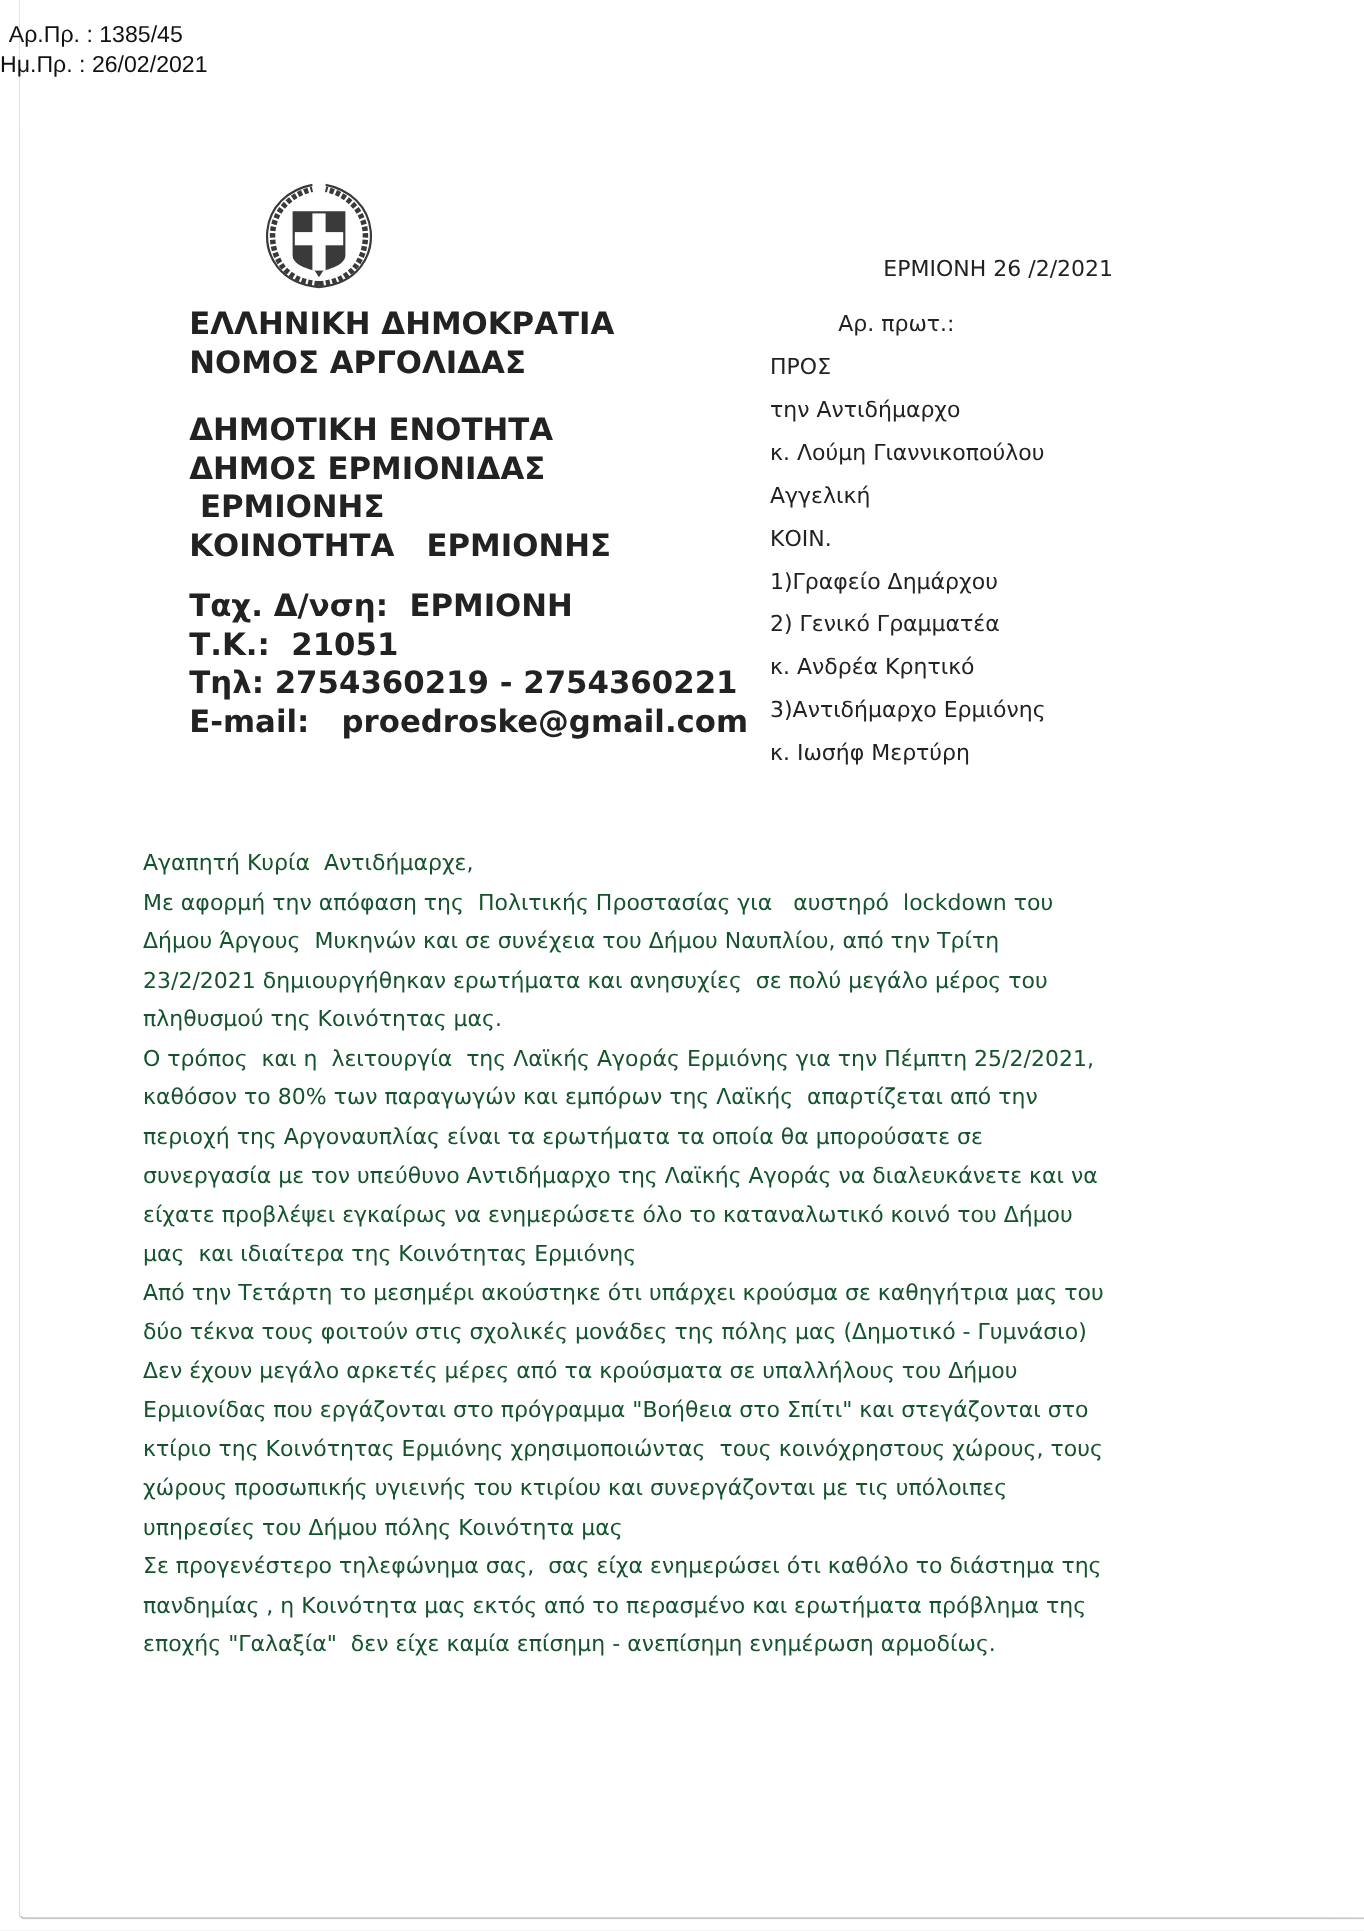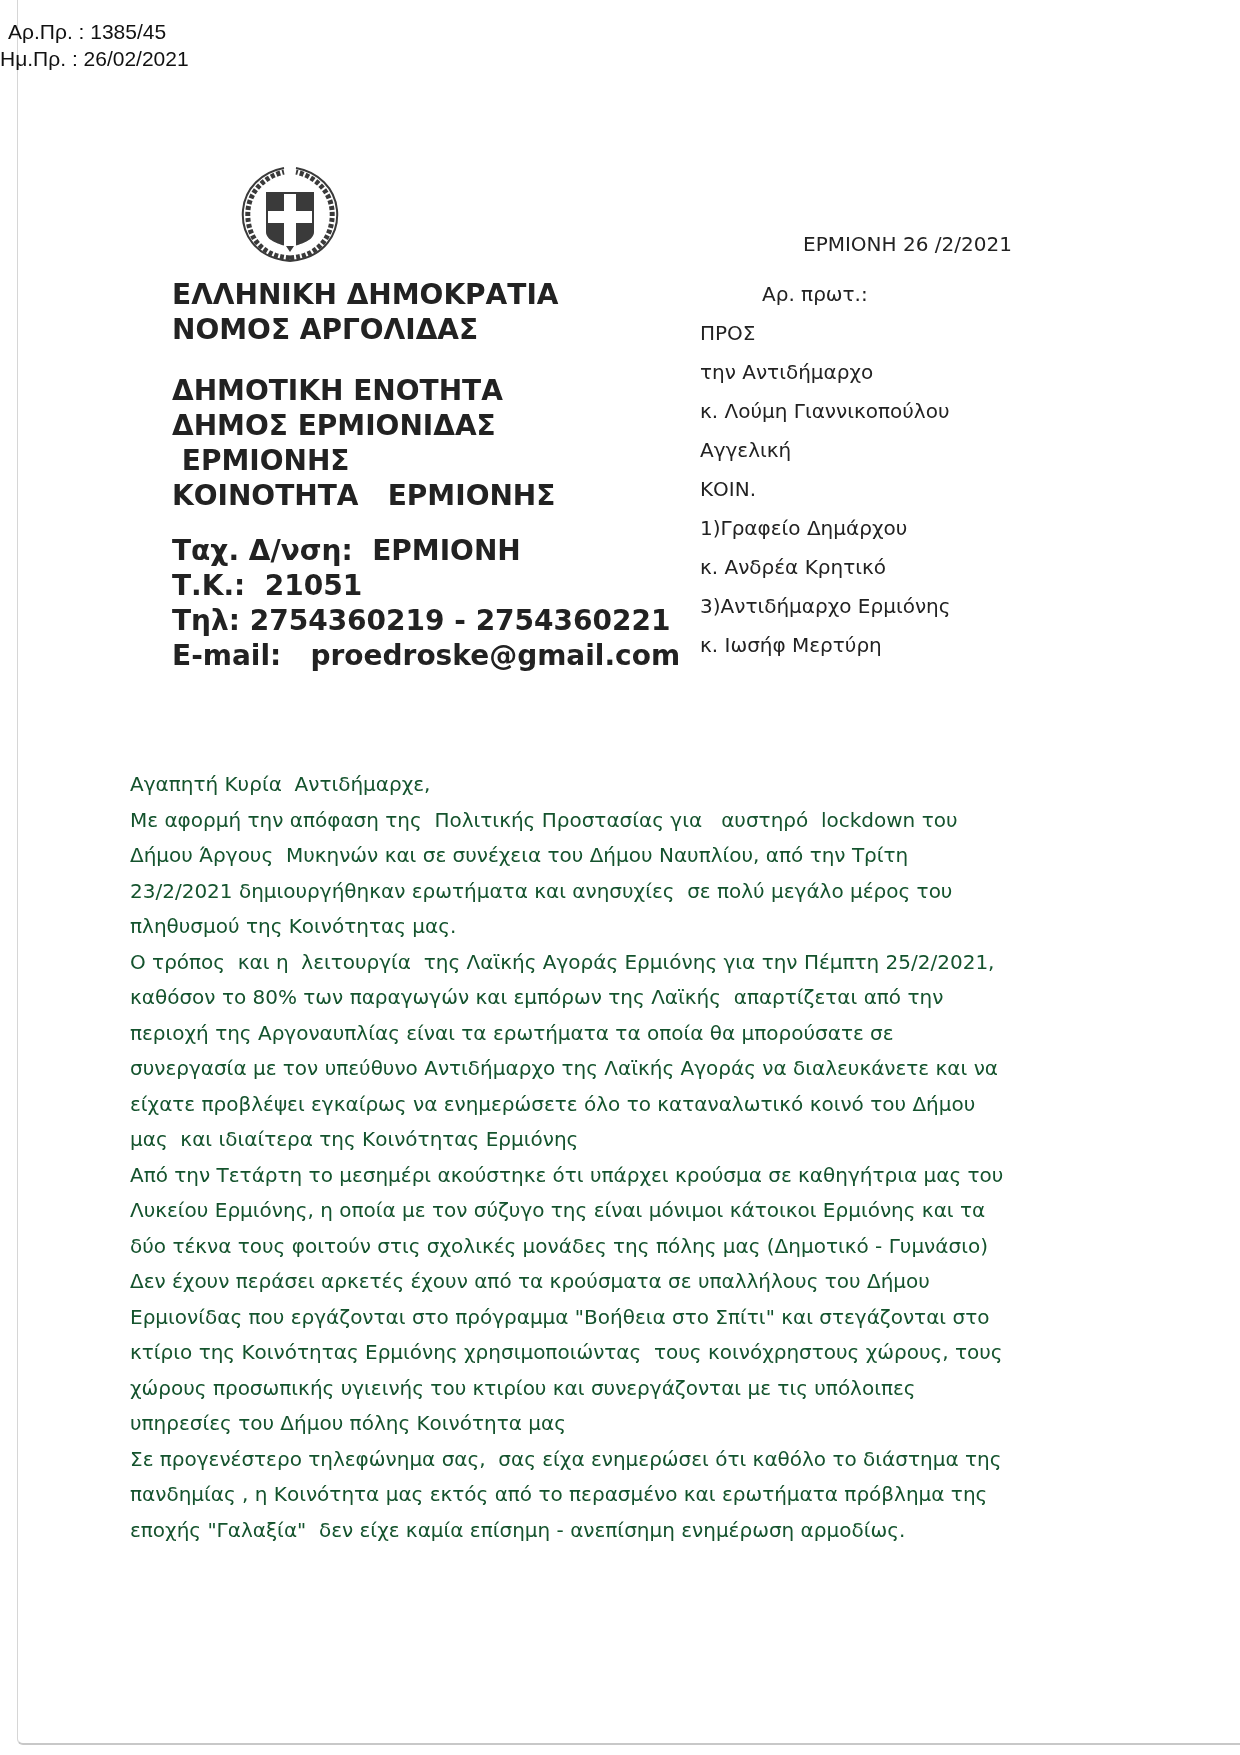--- a/index.html
+++ b/index.html
@@ -147,41 +147,41 @@
 
 <div class="right-header">
   <div class="date">ΕΡΜΙΟΝΗ 26 /2/2021</div>
   <div class="protocol">Αρ. πρωτ.:</div>
   <div class="line">ΠΡΟΣ</div>
   <div class="line">την Αντιδήμαρχο</div>
   <div class="line">κ. Λούμη Γιαννικοπούλου</div>
   <div class="line">Αγγελική</div>
   <div class="line">ΚΟΙΝ.</div>
   <div class="line">1)Γραφείο Δημάρχου</div>
+  <div class="line">2) Γενικό Γραμματέα</div>
   <div class="line">κ. Ανδρέα Κρητικό</div>
   <div class="line">3)Αντιδήμαρχο Ερμιόνης</div>
   <div class="line">κ. Ιωσήφ Μερτύρη</div>
 </div>
 
 <div class="body-text">
   <div class="line">Αγαπητή Κυρία  Αντιδήμαρχε,</div>
   <div class="line">Με αφορμή την απόφαση της  Πολιτικής Προστασίας για   αυστηρό  lockdown του</div>
   <div class="line">Δήμου Άργους  Μυκηνών και σε συνέχεια του Δήμου Ναυπλίου, από την Τρίτη</div>
   <div class="line">23/2/2021 δημιουργήθηκαν ερωτήματα και ανησυχίες  σε πολύ μεγάλο μέρος του</div>
   <div class="line">πληθυσμού της Κοινότητας μας.</div>
   <div class="line">Ο τρόπος  και η  λειτουργία  της Λαϊκής Αγοράς Ερμιόνης για την Πέμπτη 25/2/2021,</div>
   <div class="line">καθόσον το 80% των παραγωγών και εμπόρων της Λαϊκής  απαρτίζεται από την</div>
   <div class="line">περιοχή της Αργοναυπλίας είναι τα ερωτήματα τα οποία θα μπορούσατε σε</div>
   <div class="line">συνεργασία με τον υπεύθυνο Αντιδήμαρχο της Λαϊκής Αγοράς να διαλευκάνετε και να</div>
   <div class="line">είχατε προβλέψει εγκαίρως να ενημερώσετε όλο το καταναλωτικό κοινό του Δήμου</div>
   <div class="line">μας  και ιδιαίτερα της Κοινότητας Ερμιόνης</div>
   <div class="line">Από την Τετάρτη το μεσημέρι ακούστηκε ότι υπάρχει κρούσμα σε καθηγήτρια μας του</div>
-  <div class="line">Λυκείου Ερμιόνης, η οποία με τον σύζυγο της είναι μόνιμοι κάτοικοι Ερμιόνης και τα</div>
   <div class="line">δύο τέκνα τους φοιτούν στις σχολικές μονάδες της πόλης μας (Δημοτικό - Γυμνάσιο)</div>
-  <div class="line">Δεν έχουν περάσει αρκετές έχουν από τα κρούσματα σε υπαλλήλους του Δήμου</div>
+  <div class="line">Δεν έχουν μεγάλο αρκετές μέρες από τα κρούσματα σε υπαλλήλους του Δήμου</div>
   <div class="line">Ερμιονίδας που εργάζονται στο πρόγραμμα "Βοήθεια στο Σπίτι" και στεγάζονται στο</div>
   <div class="line">κτίριο της Κοινότητας Ερμιόνης χρησιμοποιώντας  τους κοινόχρηστους χώρους, τους</div>
   <div class="line">χώρους προσωπικής υγιεινής του κτιρίου και συνεργάζονται με τις υπόλοιπες</div>
   <div class="line">υπηρεσίες του Δήμου πόλης Κοινότητα μας</div>
   <div class="line">Σε προγενέστερο τηλεφώνημα σας,  σας είχα ενημερώσει ότι καθόλο το διάστημα της</div>
   <div class="line">πανδημίας , η Κοινότητα μας εκτός από το περασμένο και ερωτήματα πρόβλημα της</div>
   <div class="line">εποχής "Γαλαξία"  δεν είχε καμία επίσημη - ανεπίσημη ενημέρωση αρμοδίως.</div>
 </div>
 
 </body></html>

